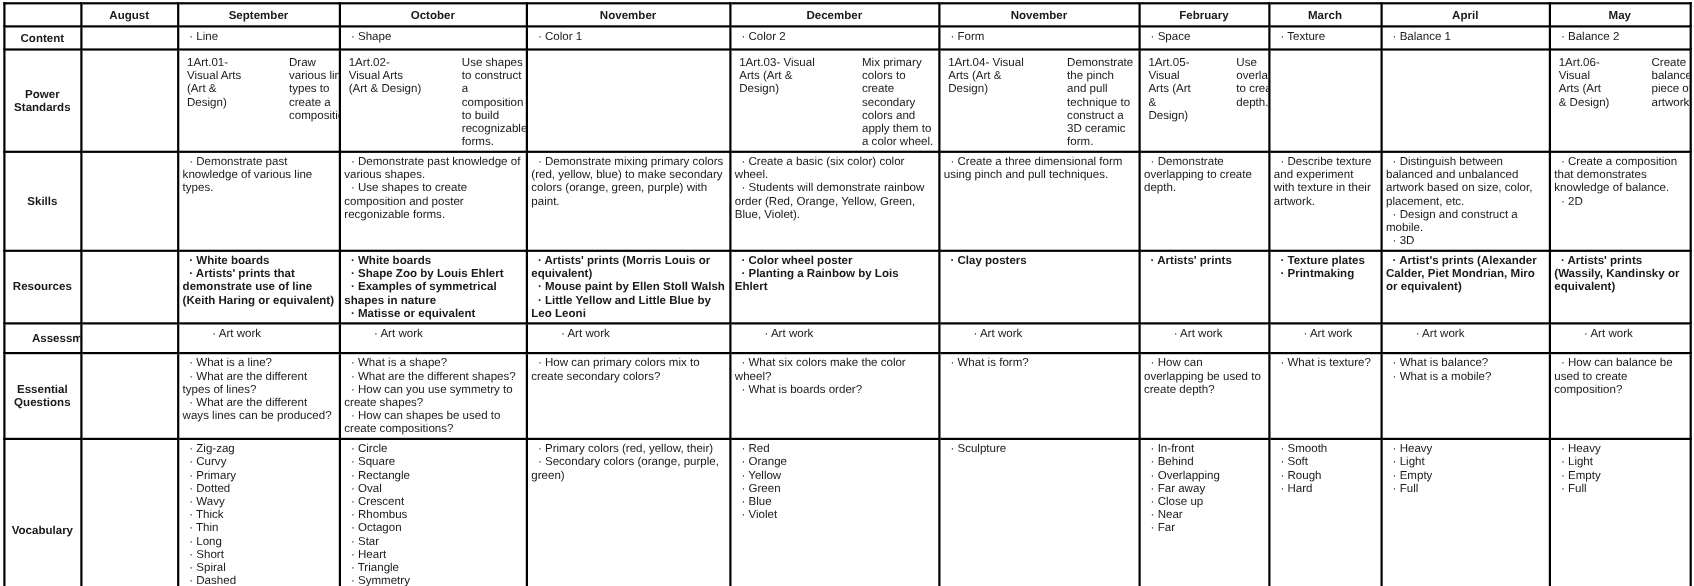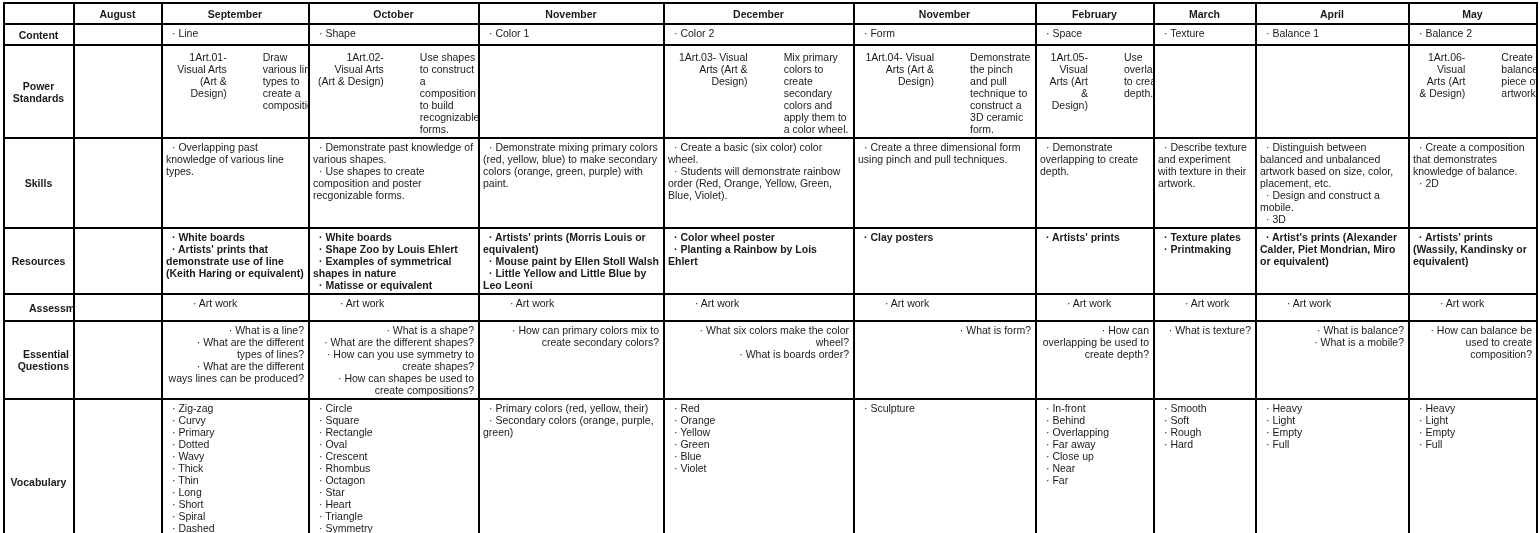--- a/index.html
+++ b/index.html
@@ -42,34 +42,34 @@
     text-align: center;
     vertical-align: middle;
     padding: 2px 1px;
   }
   td { vertical-align: top; text-align: left; background: #fff; }
   tr.row-content td, tr.row-content th { height: 21px; }
   tr.row-power td, tr.row-power th { height: 73px; }
   tr.row-skills td, tr.row-skills th { height: 66px; }
   tr.row-resources td, tr.row-resources th { height: 66px; font-weight: bold; }
   tr.row-assessment td, tr.row-assessment th { height: 27px; padding-left: 24px; }
-  tr.row-questions td, tr.row-questions th { height: 76px; text-align: right; }
+  tr.row-questions td, tr.row-questions th { height: 76px; }
   tr.row-vocabulary td, tr.row-vocabulary th { height: 165px; }
   p.bullet {
     margin: 0;
     padding: 0;
     text-indent: 6px;
   }
   .power-wrap {
     display: flex;
     gap: 6px;
     align-items: flex-start;
     padding-top: 3px;
   }
-  .power-code { flex: 0 0 44%; padding-left: 4px; text-align: right; }
+  .power-code { flex: 0 0 44%; padding-left: 4px; }
   .power-desc { flex: 1 1 auto; margin-left: 30px; }
 </style>
 </head>
 <body>
 
 <div class="page">
   <table class="grid">
     <colgroup>
         <col style="width: 70px;">
         <col style="width: 88px;">
@@ -170,21 +170,21 @@
             <div class="power-wrap">
               <div class="power-code">1Art.06- Visual Arts (Art &amp; Design)</div>
               <div class="power-desc">Create a balanced piece of artwork.</div>
             </div>
           </td>
         </tr>
         <tr class="row-skills">
           <th class="row-label">Skills</th>
           <td></td>
           <td>
-            <p class="bullet">· Overlapping past knowledge of various line types.</p>
+            <p class="bullet">· Demonstrate past knowledge of various line types.</p>
           </td>
           <td>
             <p class="bullet">· Demonstrate past knowledge of various shapes.</p>
             <p class="bullet">· Use shapes to create composition and poster recgonizable forms.</p>
           </td>
           <td>
             <p class="bullet">· Demonstrate mixing primary colors (red, yellow, blue) to make secondary colors (orange, green, purple) with paint.</p>
           </td>
           <td>
             <p class="bullet">· Create a basic (six color) color wheel.</p>

